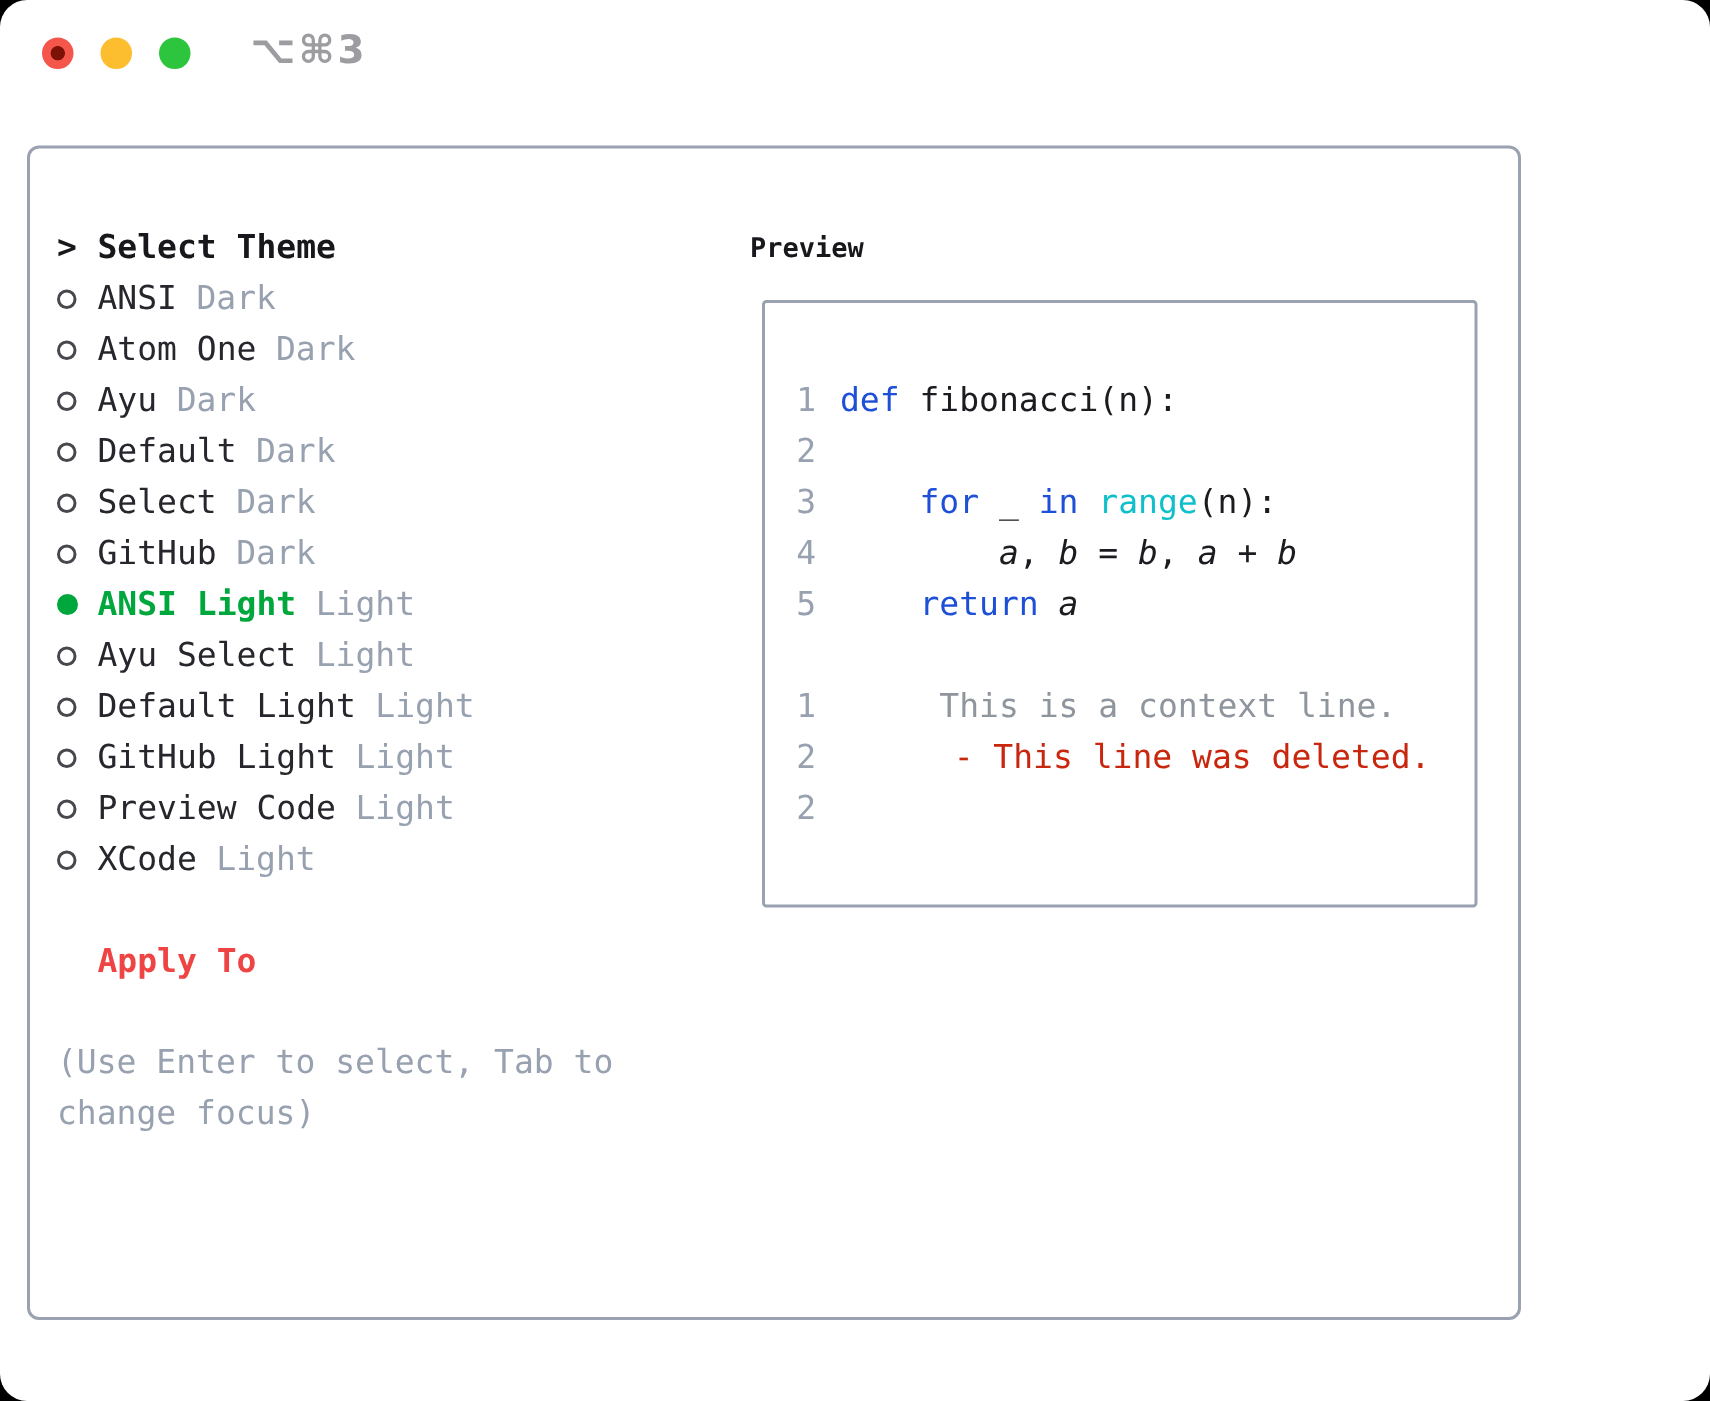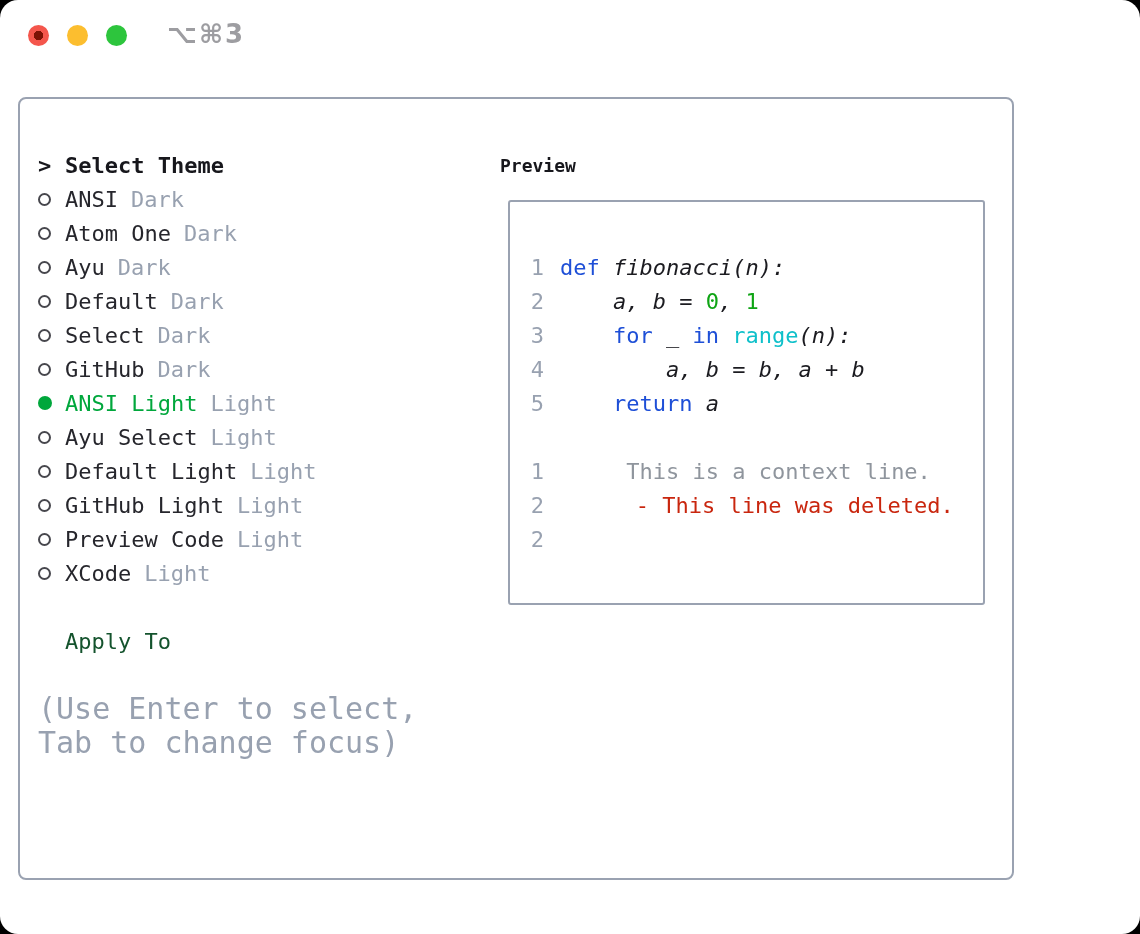--- a/index.html
+++ b/index.html
@@ -19,38 +19,38 @@
   
   .panel{position:absolute;left:18px;top:97px;width:996px;height:783px;
          border:2px solid var(--border);border-radius:8px;box-sizing:border-box;}
 
   
   .left-col{position:absolute;left:38px;top:148px;font-size:22px;color:var(--text);}
   .row{height:34px;display:flex;align-items:center;}
   .bullet{width:27px;display:flex;align-items:center;flex:none;}
   .circle{width:13px;height:13px;border:2px solid #47474d;border-radius:50%;box-sizing:border-box;}
   .row.selected .circle{width:14px;height:14px;background:var(--accent);border-color:var(--accent);}
-  .row.selected .name{color:var(--accent);}
+  .row.selected .name{color:var(--accent);font-weight:bold;}
   .h{font-weight:700;color:#17171c;white-space:pre;}
-  .h-reg{font-weight:400;color:#14532d;white-space:pre;}
+  .h-reg{font-weight:700;color:#ef4444;white-space:pre;}
   .cursor{font-weight:700;color:#17171c;}
   .name{color:var(--text);white-space:pre;}
   .variant{color:var(--muted);margin-left:13px;white-space:pre;}
   .spacer{height:34px;}
-  .footer{width:430px;color:var(--muted);line-height:34px;font-size:30px;}
+  .footer{width:430px;color:var(--muted);line-height:34px;font-size:22px;}
 
   
   .preview-header{position:absolute;left:500px;top:148px;height:34px;display:flex;align-items:center;
                   font-size:18px;font-weight:700;color:#17171c;}
   .preview-box{position:absolute;left:508px;top:200px;width:477px;height:405px;
                border:2px solid var(--border);border-radius:3px;box-sizing:border-box;
                padding:48px 0 0 20px;overflow:hidden;}
   .code-line{height:34px;display:flex;align-items:center;font-size:22px;white-space:pre;}
   .lnum{color:var(--muted);width:14px;text-align:right;margin-right:16px;flex:none;}
-  .tk-plain{color:#1b1b20;font-style:italic;}
+  .tk-plain{color:#1b1b20;}
   .tk-keyword{color:var(--kw);}
   .tk-builtin{color:var(--cyan);}
   .tk-literal{color:var(--lit);}
   .tk-var{color:#1b1b20;font-style:italic;}
   .tk-context{color:var(--ctx);}
   .tk-deleted{color:var(--del);margin-left:36px;}
   .tk-added{color:var(--add);}
 </style>
 </head>
 <body>
@@ -180,21 +180,20 @@
   <div class="preview-header">Preview</div>
   <div class="preview-box">
     <div id="code-block">
   <div class="code-line">
     <span class="lnum">1</span>
     <span class="line-content"><span class="tk-keyword">def</span><span class="tk-plain"> fibonacci(n):</span></span>
   </div>
 
   <div class="code-line">
     <span class="lnum">2</span>
-    <span class="line-content"><span class="tk-plain">    </span><span class="tk-var">a</span><span class="tk-plain">, </span><span class="tk-var">b</span><span class="tk-plain"> = </span><span class="tk-literal">0</span><span class="tk-plain">, </span><span class="tk-literal">1</span></span>
   </div>
 
   <div class="code-line">
     <span class="lnum">3</span>
     <span class="line-content"><span class="tk-plain">    </span><span class="tk-keyword">for</span><span class="tk-plain"> _ </span><span class="tk-keyword">in</span><span class="tk-plain"> </span><span class="tk-builtin">range</span><span class="tk-plain">(n):</span></span>
   </div>
 
   <div class="code-line">
     <span class="lnum">4</span>
     <span class="line-content"><span class="tk-plain">        </span><span class="tk-var">a</span><span class="tk-plain">, </span><span class="tk-var">b</span><span class="tk-plain"> = </span><span class="tk-var">b</span><span class="tk-plain">, </span><span class="tk-var">a</span><span class="tk-plain"> + </span><span class="tk-var">b</span></span>

